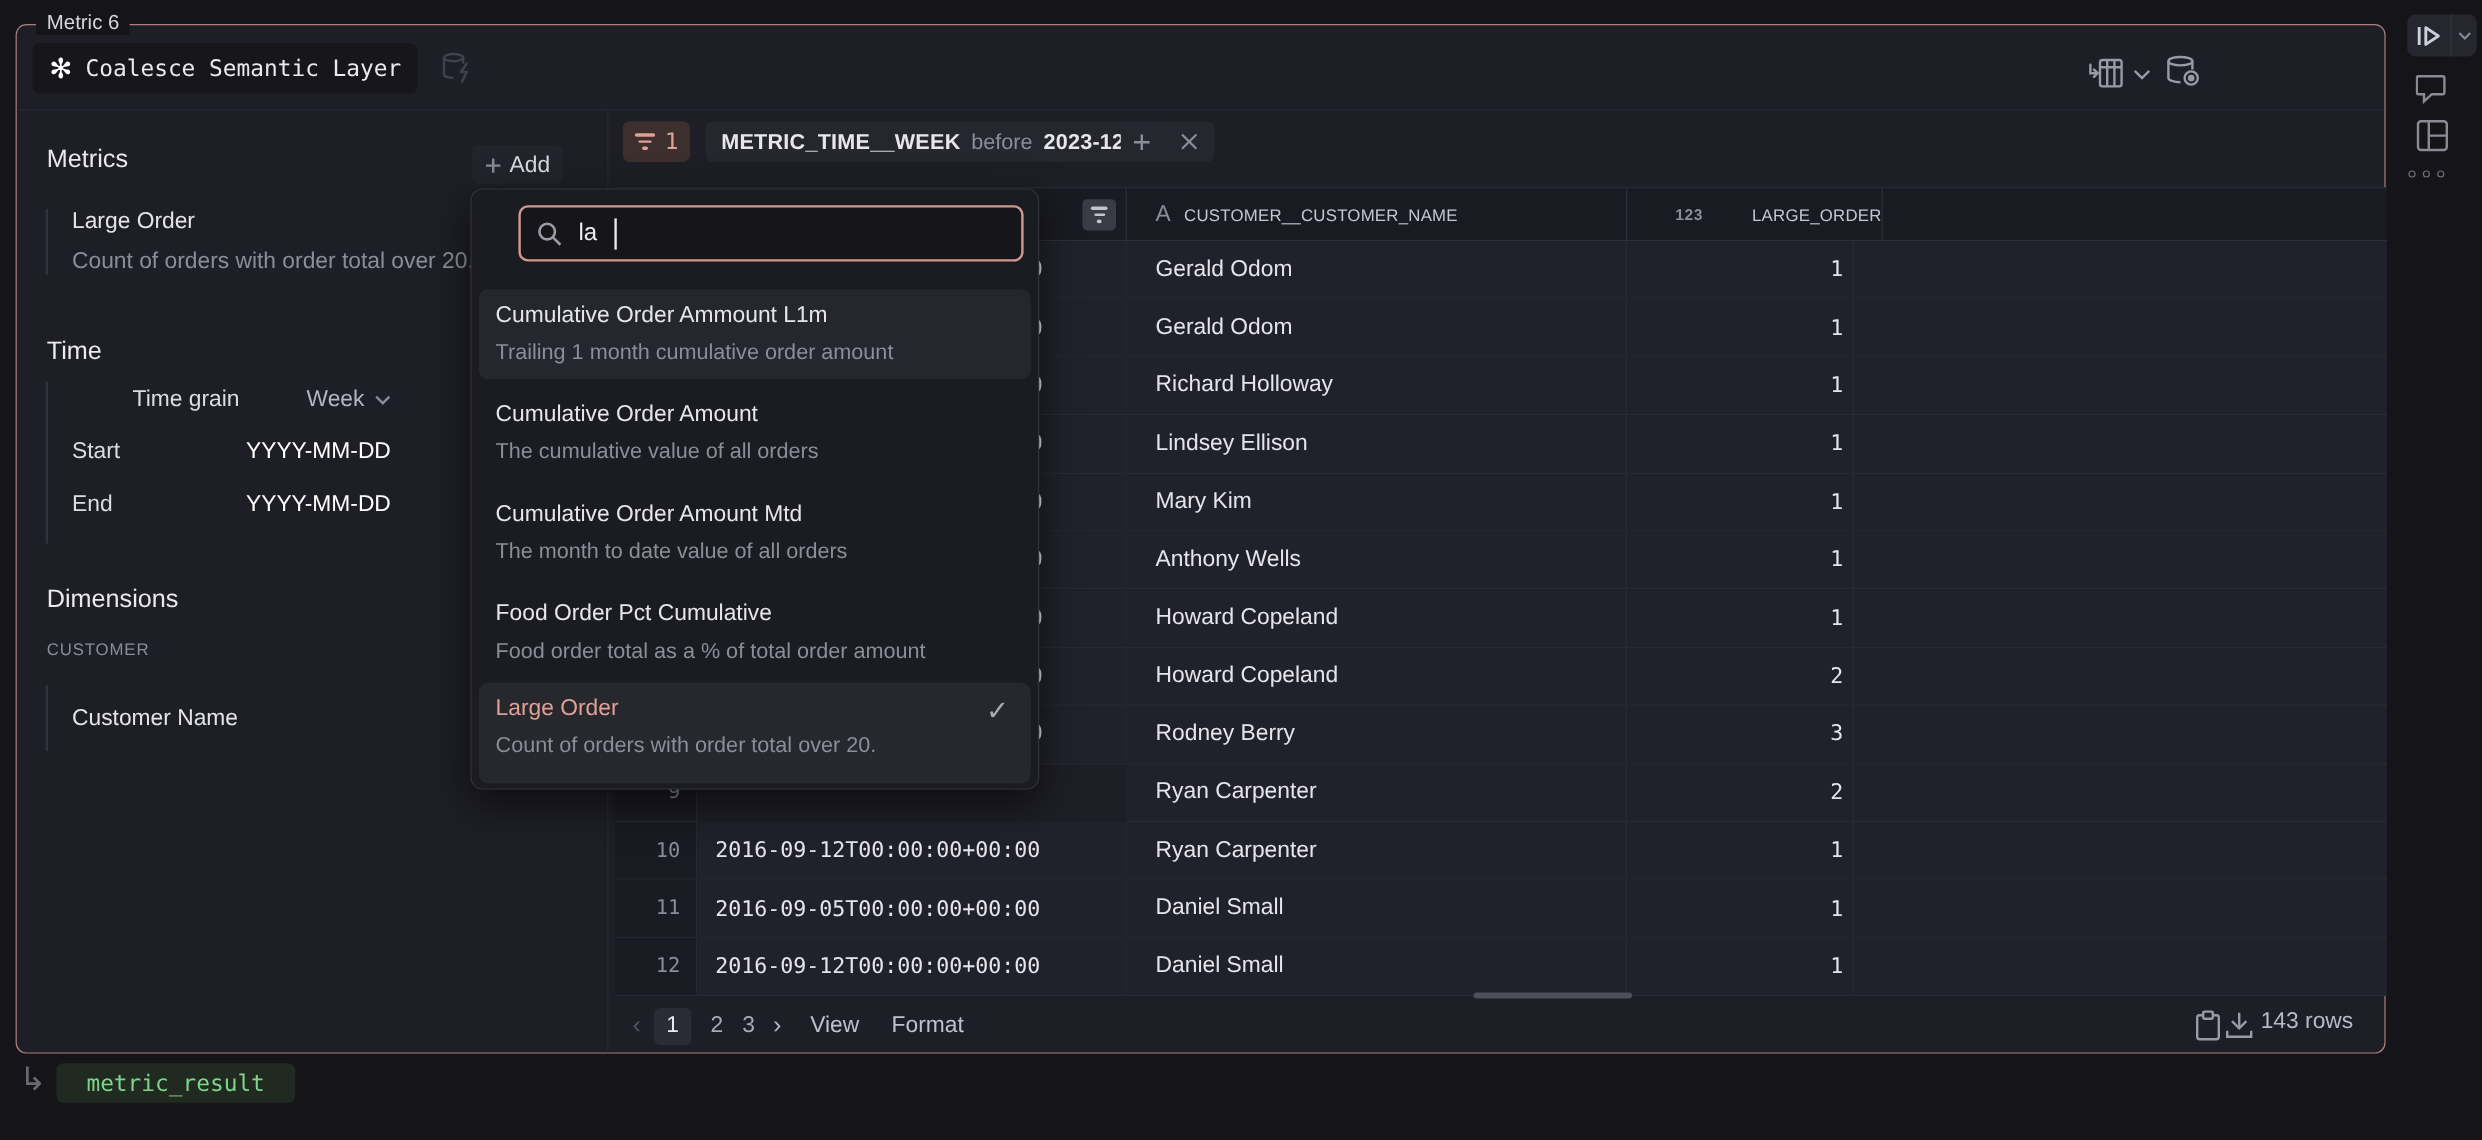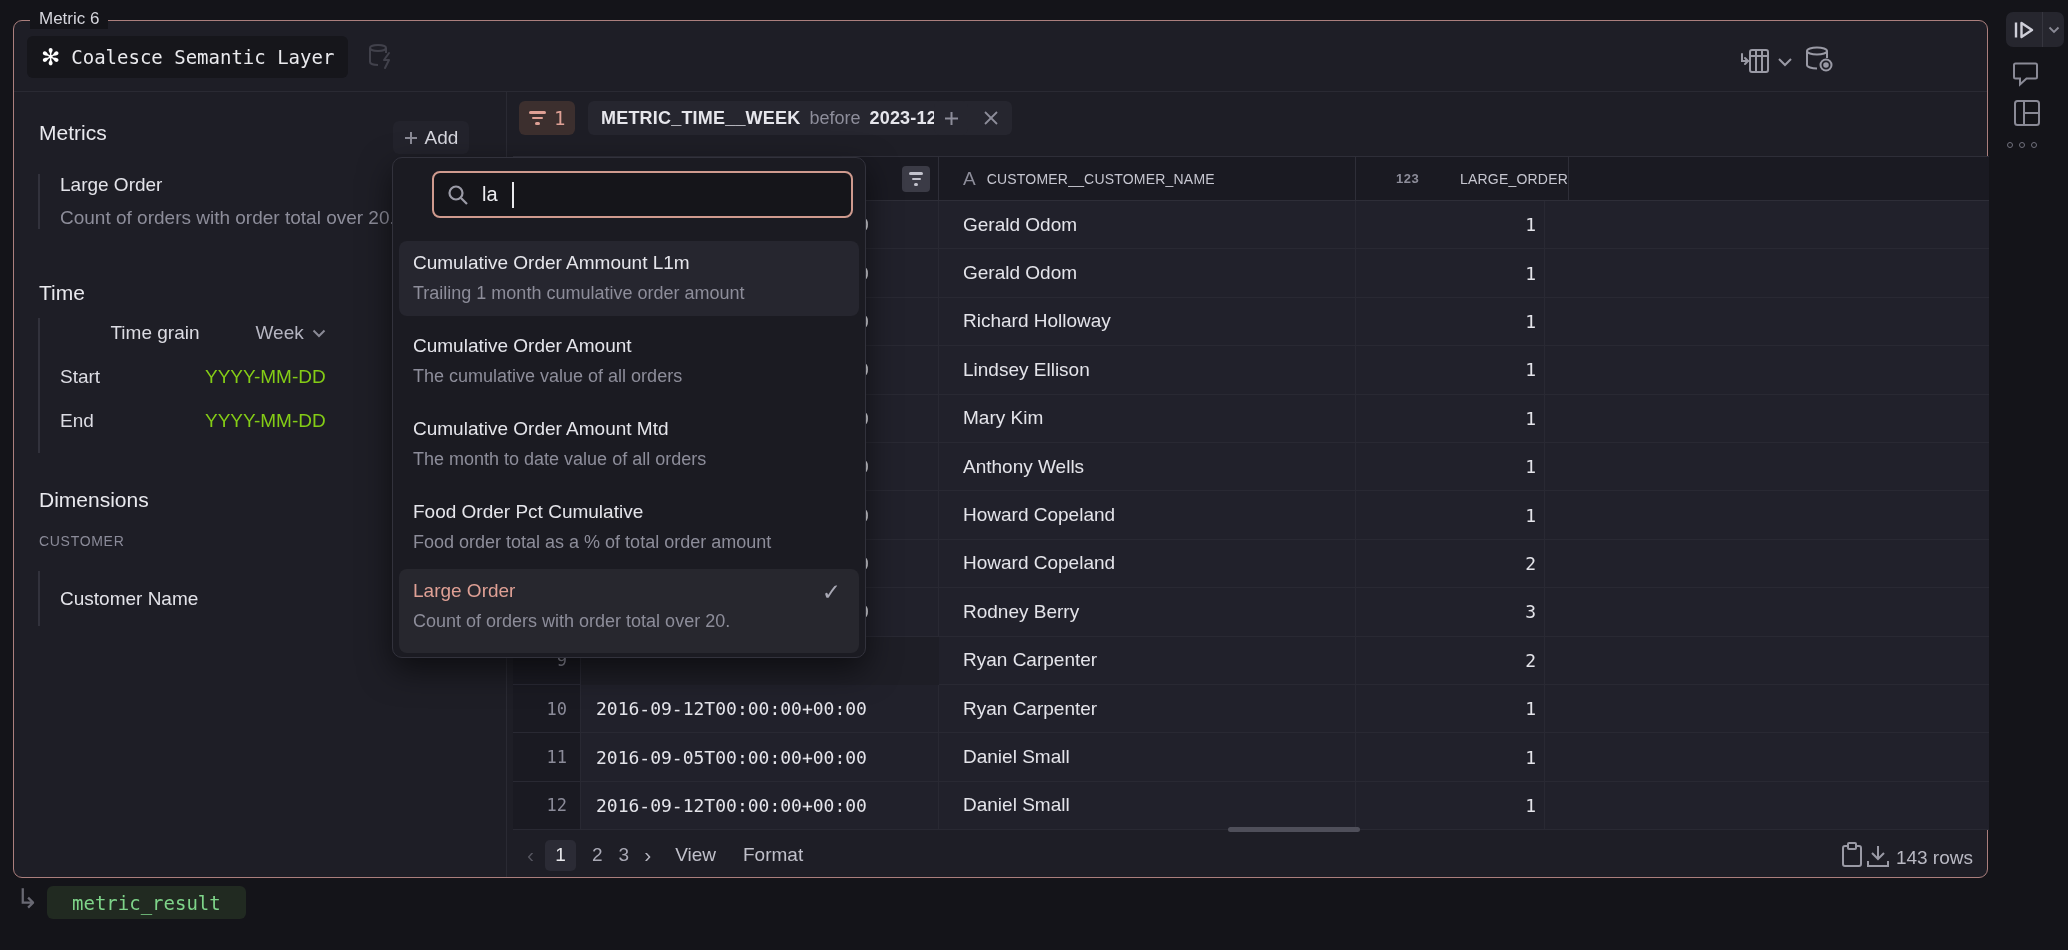--- a/index.html
+++ b/index.html
@@ -41,21 +41,21 @@
   .btn-add { position:absolute; left:379px; top:100px; width:76px; height:33px; background:#23232c;
              border-radius:6px; display:flex; align-items:center; justify-content:center; gap:7px;
              color:#d6d6de; font-size:19px; }
   .metric-item { position:absolute; left:24px; top:153px; border-left:2px solid #32323c; padding-left:20px; }
   .metric-name { font-size:19px; color:#e3e3e9; }
   .metric-desc { margin-top:11px; font-size:19px; color:#8d8d9a; white-space:nowrap; }
   .time-group { position:absolute; left:24px; top:297px; border-left:2px solid #32323c; padding:3px 0 0 20px; }
   .t-row-l { display:flex; align-items:center; margin-bottom:20px; height:24px;justify-content:flex-end; }
   .t-label { width:145px; font-size:19px; color:#dcdce3; }
   .t-value { font-size:19px; color:#b5b5c1; display:flex; align-items:center; gap:8px; }
-  .t-ph { font-size:19px; color:#84cc16; }
+  .t-ph { font-size:19px; color:#ffffff; }
   .dim-group-label { position:absolute; left:25px; top:512px; font-size:14px; font-weight:400;
                      letter-spacing:.7px; color:#8b8b99; }
   .dim-item { position:absolute; left:24px; top:550px; height:55px; border-left:2px solid #32323c;
               padding-left:20px; display:flex; align-items:center; font-size:19px; color:#e3e3e9; }
 
   
   .chip-count { position:absolute; left:505px; top:80px; height:34px; background:#3c2f2e; border-radius:6px;
                 display:flex; align-items:center; gap:8px; padding:0 10px; }
   .chip-count .num { color:#dfa095; font-size:19px; font-family:"DejaVu Sans Mono", monospace; }
   .funnel i { display:block; height:2.5px; border-radius:2px; background:#dfa095; margin:3px auto 0; }
@@ -103,21 +103,21 @@
   
   .pagebar { position:absolute; left:499px; top:812px; width:1476px; height:44px; display:flex;
              align-items:center; font-size:19px; color:#b6b6c0; }
   .pg-prev { margin-left:14px; color:#565660; font-size:21px; }
   .pg-next { margin-left:15px; color:#b6b6c0; font-size:21px; }
   .pg-num { margin-left:16px; color:#a9a9b5; }
   .pg-num.current { margin-left:11px; width:31px; height:31px; background:#2b2b35; border-radius:5px;
                     display:flex; align-items:center; justify-content:center; color:#e8e8ec; }
   .pg-view { margin-left:24px; color:#c0c0ca; }
   .pg-format { margin-left:27px; color:#c0c0ca; }
-  .pg-right { margin-left:auto; display:flex; align-items:flex-end; gap:1px; margin-right:16px; }
+  .pg-right { margin-left:auto; display:flex; align-items:flex-start; gap:1px; margin-right:28px; }
   .pg-rows { color:#b9b9c3; margin-left:4px; }
 
   
   .dropdown { position:absolute; left:392px; top:157px; width:474px; height:501px; background:#1b1b22;
               border:1px solid #32323c; border-radius:10px; box-shadow:0 12px 32px rgba(0,0,0,.55); z-index:30; }
   .search { position:absolute; left:12px; top:13px; right:12px; height:47px; border:2px solid #cf9a8e;
             border-radius:8px; background:#15151a; display:flex; align-items:center; gap:13px; padding:0 13px;margin-left:27px; }
   .search-text { font-size:20px; color:#ececf0; }
   .caret { display:inline-block; width:2px; height:26px; background:#e8e8ec; vertical-align:middle; margin-left:1px; }
   .dd-item { position:absolute; left:6px; right:6px; border-radius:8px; padding:11px 12px 0 14px; }

